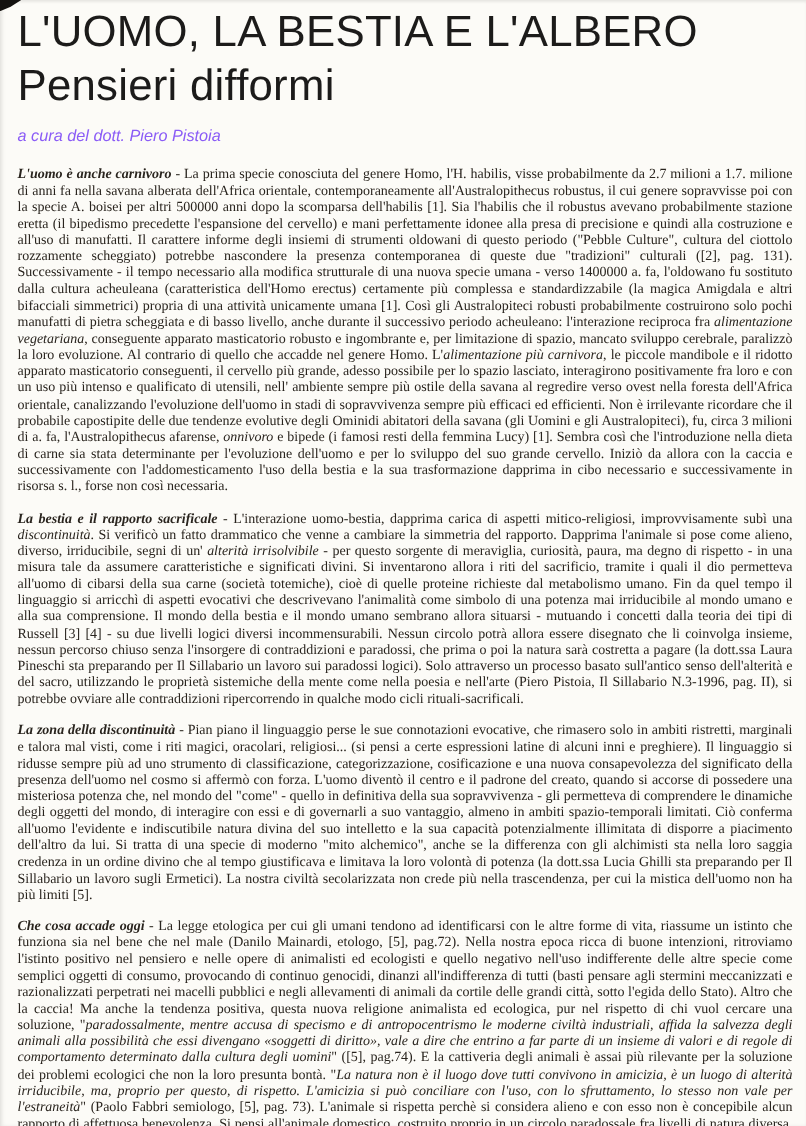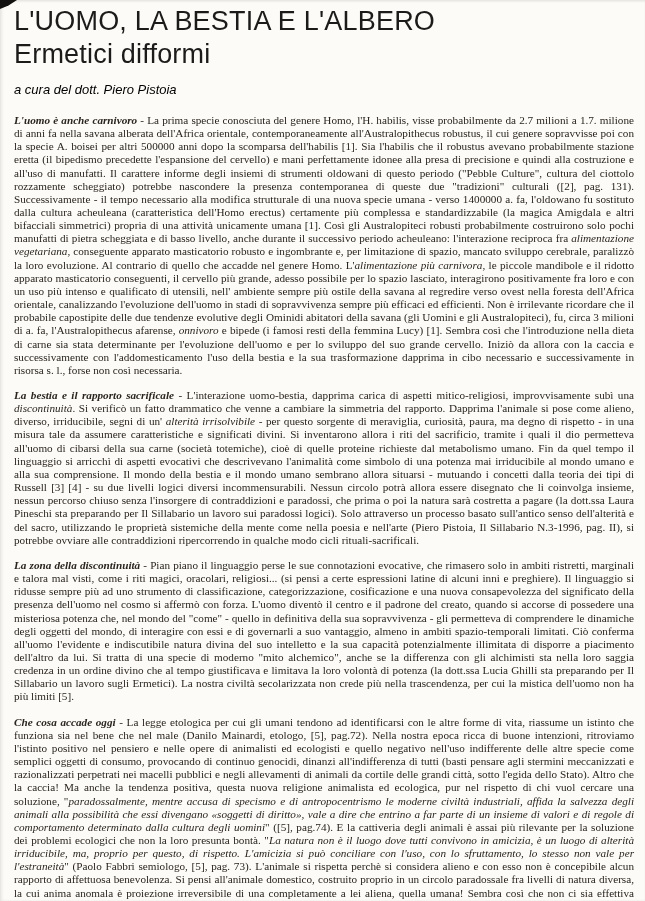--- a/index.html
+++ b/index.html
@@ -12,30 +12,30 @@
     background: #fcfbf7;
     color: #25211c;
     overflow: hidden;
     font-family: "Liberation Serif", serif;
     box-shadow: inset 2px 0 3px rgba(0,0,0,0.08), inset 0 2px 2px rgba(0,0,0,0.05);
   }
   .inner { padding: 5px 11px 0 14px; }
   .title, .subtitle {
     font-family: "Liberation Sans", sans-serif;
     font-weight: 400;
-    font-size: 27px;
+    font-size: 35px;
     color: #1c1b1a;
     line-height: 1.22;
     letter-spacing: 0.2px;
   }
   .byline {
     font-family: "Liberation Sans", sans-serif;
     font-style: italic;
     font-size: 13px;
-    color: #000000;
+    color: #8b5cf6;
     margin-top: 11px;
   }
   .body-text {
     margin-top: 17px;
     font-size: 11.2px;
     line-height: 13.15px;
     text-align: justify;
     color: #29241e;
   }
   .para { margin-bottom: 12px; }
@@ -49,21 +49,21 @@
     clip-path: polygon(0 0, 100% 0, 50% 60%, 0 100%);
   }
 </style>
 </head>
 <body>
 
 <div class="page">
   <div class="scan-mark"></div>
   <div class="inner">
     <h1 class="title">L'UOMO, LA BESTIA E L'ALBERO</h1>
-    <h2 class="subtitle">Ermetici difformi</h2>
+    <h2 class="subtitle">Pensieri difformi</h2>
     <p class="byline">a cura del dott. Piero Pistoia</p>
     <div class="body-text">
       <p class="para"><span class="b">L'uomo è anche carnivoro</span><span> - La prima specie conosciuta del genere Homo, l'H. habilis, visse probabilmente da 2.7 milioni a 1.7. milione di anni fa nella savana alberata dell'Africa orientale, contemporaneamente all'Australopithecus robustus, il cui genere sopravvisse poi con la specie A. boisei per altri 500000 anni dopo la scomparsa dell'habilis [1]. Sia l'habilis che il robustus avevano probabilmente stazione eretta (il bipedismo precedette l'espansione del cervello) e mani perfettamente idonee alla presa di precisione e quindi alla costruzione e all'uso di manufatti. Il carattere informe degli insiemi di strumenti oldowani di questo periodo ("Pebble Culture", cultura del ciottolo rozzamente scheggiato) potrebbe nascondere la presenza contemporanea di queste due "tradizioni" culturali ([2], pag. 131). Successivamente - il tempo necessario alla modifica strutturale di una nuova specie umana - verso 1400000 a. fa, l'oldowano fu sostituto dalla cultura acheuleana (caratteristica dell'Homo erectus) certamente più complessa e standardizzabile (la magica Amigdala e altri bifacciali simmetrici) propria di una attività unicamente umana [1]. Così gli Australopiteci robusti probabilmente costruirono solo pochi manufatti di pietra scheggiata e di basso livello, anche durante il successivo periodo acheuleano: l'interazione reciproca fra </span><span class="i">alimentazione vegetariana</span><span>, conseguente apparato masticatorio robusto e ingombrante e, per limitazione di spazio, mancato sviluppo cerebrale, paralizzò la loro evoluzione. Al contrario di quello che accadde nel genere Homo. L'</span><span class="i">alimentazione più carnivora</span><span>, le piccole mandibole e il ridotto apparato masticatorio conseguenti, il cervello più grande, adesso possibile per lo spazio lasciato, interagirono positivamente fra loro e con un uso più intenso e qualificato di utensili, nell' ambiente sempre più ostile della savana al regredire verso ovest nella foresta dell'Africa orientale, canalizzando l'evoluzione dell'uomo in stadi di sopravvivenza sempre più efficaci ed efficienti. Non è irrilevante ricordare che il probabile capostipite delle due tendenze evolutive degli Ominidi abitatori della savana (gli Uomini e gli Australopiteci), fu, circa 3 milioni di a. fa, l'Australopithecus afarense, </span><span class="i">onnivoro</span><span> e bipede (i famosi resti della femmina Lucy) [1]. Sembra così che l'introduzione nella dieta di carne sia stata determinante per l'evoluzione dell'uomo e per lo sviluppo del suo grande cervello. Iniziò da allora con la caccia e successivamente con l'addomesticamento l'uso della bestia e la sua trasformazione dapprima in cibo necessario e successivamente in risorsa s. l., forse non così necessaria.</span></p>
       <p class="para"><span class="b">La bestia e il rapporto sacrificale</span><span> - L'interazione uomo-bestia, dapprima carica di aspetti mitico-religiosi, improvvisamente subì una </span><span class="i">discontinuità</span><span>. Si verificò un fatto drammatico che venne a cambiare la simmetria del rapporto. Dapprima l'animale si pose come alieno, diverso, irriducibile, segni di un' </span><span class="i">alterità irrisolvibile</span><span> - per questo sorgente di meraviglia, curiosità, paura, ma degno di rispetto - in una misura tale da assumere caratteristiche e significati divini. Si inventarono allora i riti del sacrificio, tramite i quali il dio permetteva all'uomo di cibarsi della sua carne (società totemiche), cioè di quelle proteine richieste dal metabolismo umano. Fin da quel tempo il linguaggio si arricchì di aspetti evocativi che descrivevano l'animalità come simbolo di una potenza mai irriducibile al mondo umano e alla sua comprensione. Il mondo della bestia e il mondo umano sembrano allora situarsi - mutuando i concetti dalla teoria dei tipi di Russell [3] [4] - su due livelli logici diversi incommensurabili. Nessun circolo potrà allora essere disegnato che li coinvolga insieme, nessun percorso chiuso senza l'insorgere di contraddizioni e paradossi, che prima o poi la natura sarà costretta a pagare (la dott.ssa Laura Pineschi sta preparando per Il Sillabario un lavoro sui paradossi logici). Solo attraverso un processo basato sull'antico senso dell'alterità e del sacro, utilizzando le proprietà sistemiche della mente come nella poesia e nell'arte (Piero Pistoia, Il Sillabario N.3-1996, pag. II), si potrebbe ovviare alle contraddizioni ripercorrendo in qualche modo cicli rituali-sacrificali.</span></p>
       <p class="para"><span class="b">La zona della discontinuità</span><span> - Pian piano il linguaggio perse le sue connotazioni evocative, che rimasero solo in ambiti ristretti, marginali e talora mal visti, come i riti magici, oracolari, religiosi... (si pensi a certe espressioni latine di alcuni inni e preghiere). Il linguaggio si ridusse sempre più ad uno strumento di classificazione, categorizzazione, cosificazione e una nuova consapevolezza del significato della presenza dell'uomo nel cosmo si affermò con forza. L'uomo diventò il centro e il padrone del creato, quando si accorse di possedere una misteriosa potenza che, nel mondo del "come" - quello in definitiva della sua sopravvivenza - gli permetteva di comprendere le dinamiche degli oggetti del mondo, di interagire con essi e di governarli a suo vantaggio, almeno in ambiti spazio-temporali limitati. Ciò conferma all'uomo l'evidente e indiscutibile natura divina del suo intelletto e la sua capacità potenzialmente illimitata di disporre a piacimento dell'altro da lui. Si tratta di una specie di moderno "mito alchemico", anche se la differenza con gli alchimisti sta nella loro saggia credenza in un ordine divino che al tempo giustificava e limitava la loro volontà di potenza (la dott.ssa Lucia Ghilli sta preparando per Il Sillabario un lavoro sugli Ermetici). La nostra civiltà secolarizzata non crede più nella trascendenza, per cui la mistica dell'uomo non ha più limiti [5].</span></p>
       <p class="para"><span class="b">Che cosa accade oggi</span><span> - La legge etologica per cui gli umani tendono ad identificarsi con le altre forme di vita, riassume un istinto che funziona sia nel bene che nel male (Danilo Mainardi, etologo, [5], pag.72). Nella nostra epoca ricca di buone intenzioni, ritroviamo l'istinto positivo nel pensiero e nelle opere di animalisti ed ecologisti e quello negativo nell'uso indifferente delle altre specie come semplici oggetti di consumo, provocando di continuo genocidi, dinanzi all'indifferenza di tutti (basti pensare agli stermini meccanizzati e razionalizzati perpetrati nei macelli pubblici e negli allevamenti di animali da cortile delle grandi città, sotto l'egida dello Stato). Altro che la caccia! Ma anche la tendenza positiva, questa nuova religione animalista ed ecologica, pur nel rispetto di chi vuol cercare una soluzione, "</span><span class="i">paradossalmente, mentre accusa di specismo e di antropocentrismo le moderne civiltà industriali, affida la salvezza degli animali alla possibilità che essi divengano «soggetti di diritto», vale a dire che entrino a far parte di un insieme di valori e di regole di comportamento determinato dalla cultura degli uomini</span><span>" ([5], pag.74). E la cattiveria degli animali è assai più rilevante per la soluzione dei problemi ecologici che non la loro presunta bontà. "</span><span class="i">La natura non è il luogo dove tutti convivono in amicizia, è un luogo di alterità irriducibile, ma, proprio per questo, di rispetto. L'amicizia si può conciliare con l'uso, con lo sfruttamento, lo stesso non vale per l'estraneità</span><span>" (Paolo Fabbri semiologo, [5], pag. 73). L'animale si rispetta perchè si considera alieno e con esso non è concepibile alcun rapporto di affettuosa benevolenza. Si pensi all'animale domestico, costruito proprio in un circolo paradossale fra livelli di natura diversa, la cui anima anomala è proiezione irreversibile di una completamente a lei aliena, quella umana! Sembra così che non ci sia effettiva alternativa allo sterminio indifferente (vedere per altri versi anche: Piero Pistoia, Il sillabario N. 1-1996) e che la ragione - e il "sentimento" umano per mezzo della ragione - non riesca a far progetti per il bene di tutti su livelli logici diversi, in questo mondo sconnesso.</span></p>
 
     </div>
   </div>
 </div>

